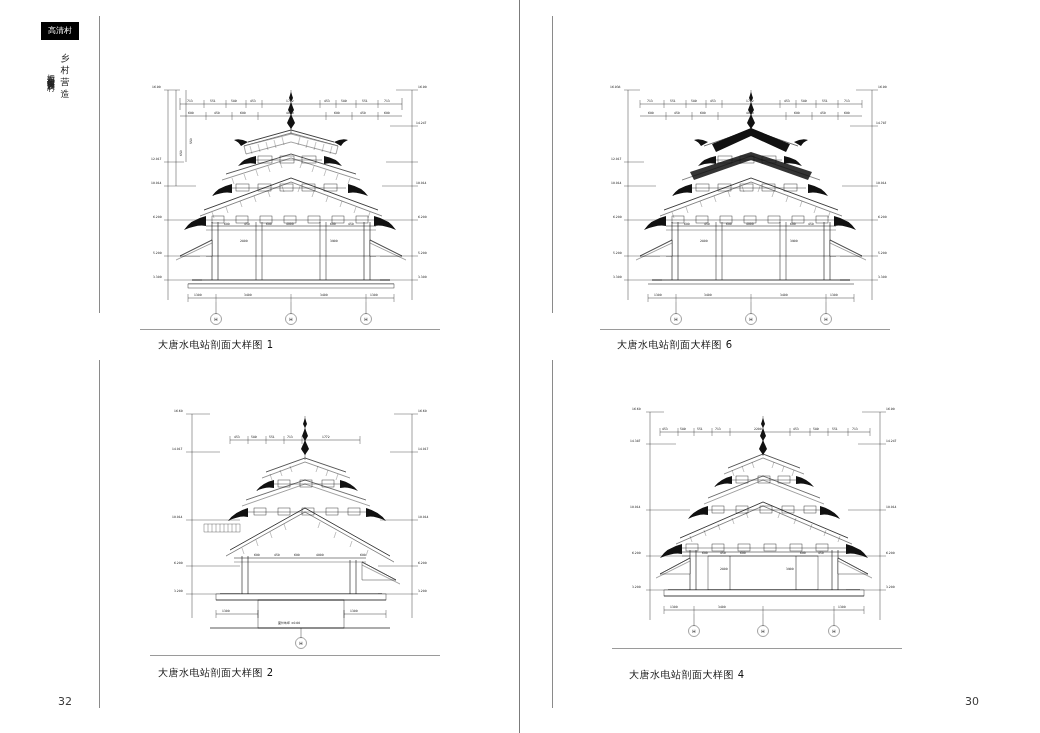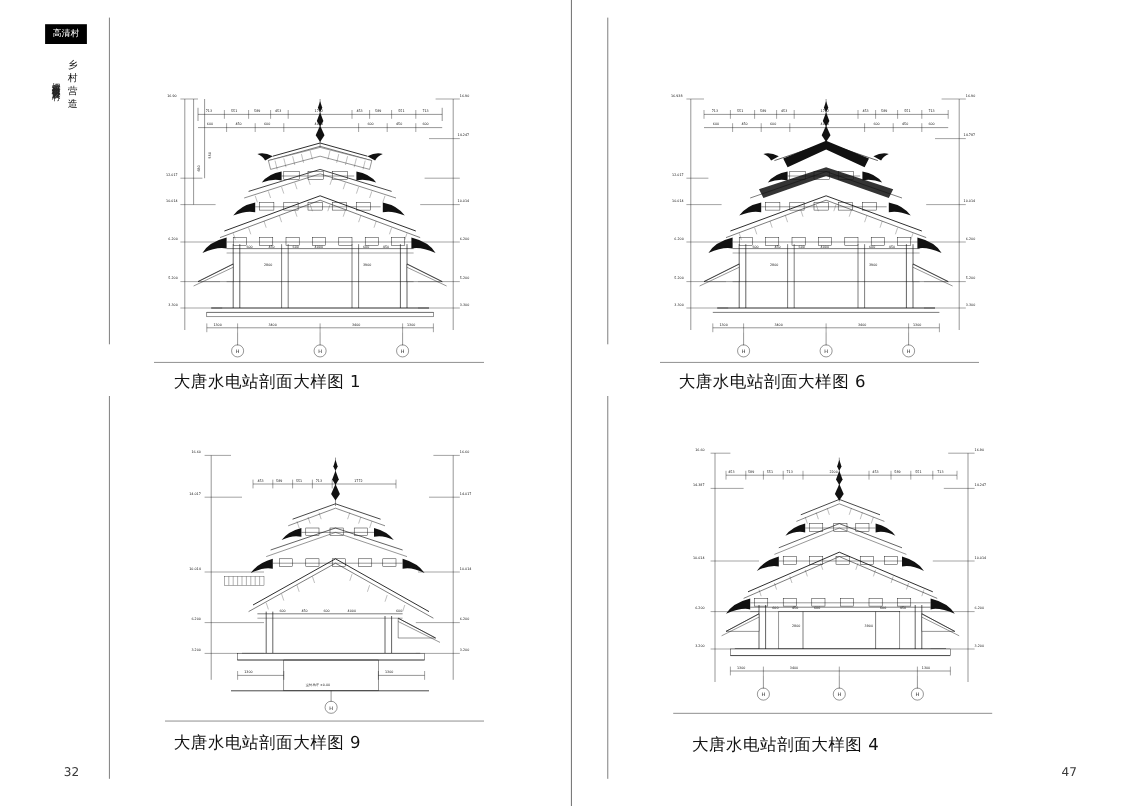--- a/index.html
+++ b/index.html
@@ -103,21 +103,21 @@
   .figure {
     position: absolute;
   }
   .fig-canvas {
     position: absolute;
     left: 0; top: 0;
     width: 100%; height: 100%;
   }
   .fig-caption {
     position: absolute;
-    font-size: 15px;
+    font-size: 10px;
     color: #111111;
     white-space: nowrap;
     letter-spacing: 0.5px;
   }
   .cap-rule {
     position: absolute;
     height: 1px;
     background: #9a9a9a;
   }
 
@@ -155,21 +155,21 @@
   <div class="brand-block">高清村</div>
   <div class="brand-vert">乡 村 营 造</div>
   <div class="brand-vert-sub">把农村建设得更像农村</div>
 
   <div class="rule-v rule-left-top"></div>
   <div class="rule-v rule-left-bottom"></div>
   <div class="rule-v rule-right-top"></div>
   <div class="rule-v rule-right-bottom"></div>
 
   <div class="folio folio-left">32</div>
-  <div class="folio folio-right">47</div>
+  <div class="folio folio-right">30</div>
 
   <div class="figure fig1">
     <svg class="fig-canvas" viewBox="0 0 300 260" xmlns="http://www.w3.org/2000/svg">
       <g stroke="#111" fill="none" stroke-width="0.4">
 
         <line x1="40" y1="34" x2="262" y2="34"></line>
         <line x1="40" y1="28" x2="40" y2="40"></line>
         <line x1="262" y1="28" x2="262" y2="40"></line>
         <g stroke-width="0.35">
           <line x1="64" y1="30" x2="64" y2="38"></line>
@@ -582,21 +582,21 @@
           <circle cx="151" cy="263" r="5.5"></circle>
         </g>
         <g font-size="4.5" stroke="none" fill="#111" text-anchor="middle">
           <text x="151" y="265">H</text>
         </g>
       </g>
     </svg>
 
   </div>
   <div class="cap-rule caprule2"></div>
-  <div class="fig-caption cap2">大唐水电站剖面大样图 9</div>
+  <div class="fig-caption cap2">大唐水电站剖面大样图 2</div>
 
   <div class="figure fig3">
     <svg class="fig-canvas" viewBox="0 0 300 260" xmlns="http://www.w3.org/2000/svg">
       <g stroke="#111" fill="none" stroke-width="0.4">
 
         <line x1="40" y1="34" x2="262" y2="34"></line>
         <g stroke-width="0.35">
           <line x1="40" y1="30" x2="40" y2="38"></line>
           <line x1="64" y1="30" x2="64" y2="38"></line>
           <line x1="86" y1="30" x2="86" y2="38"></line>

